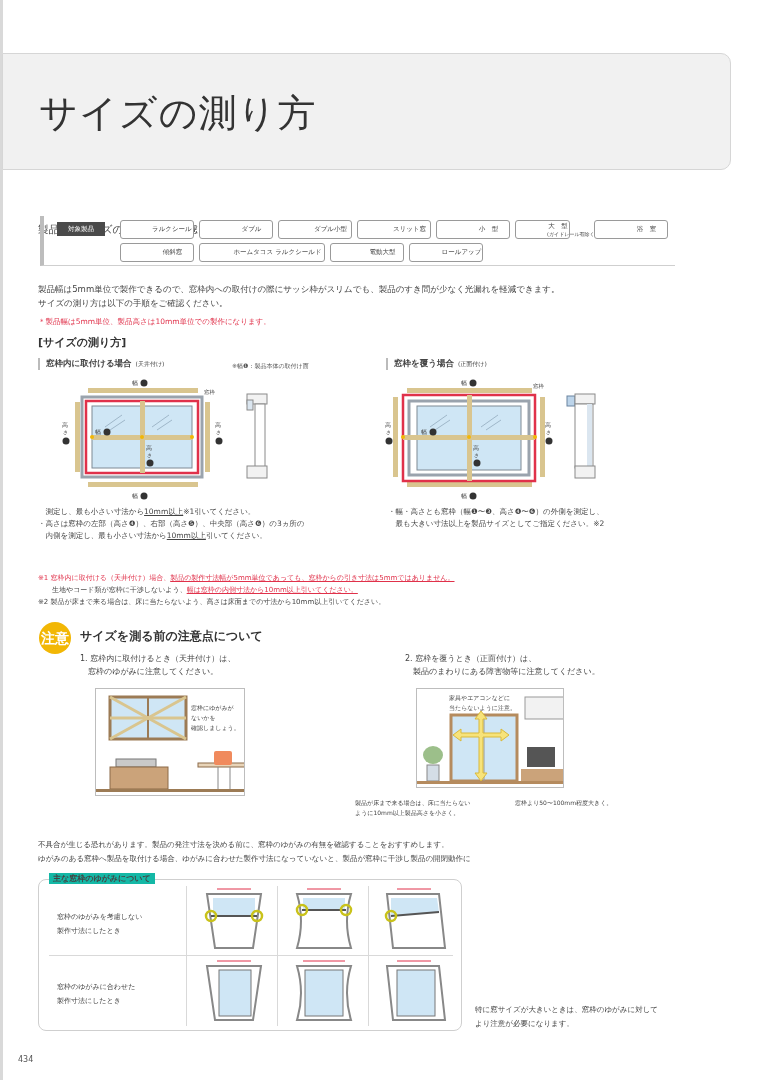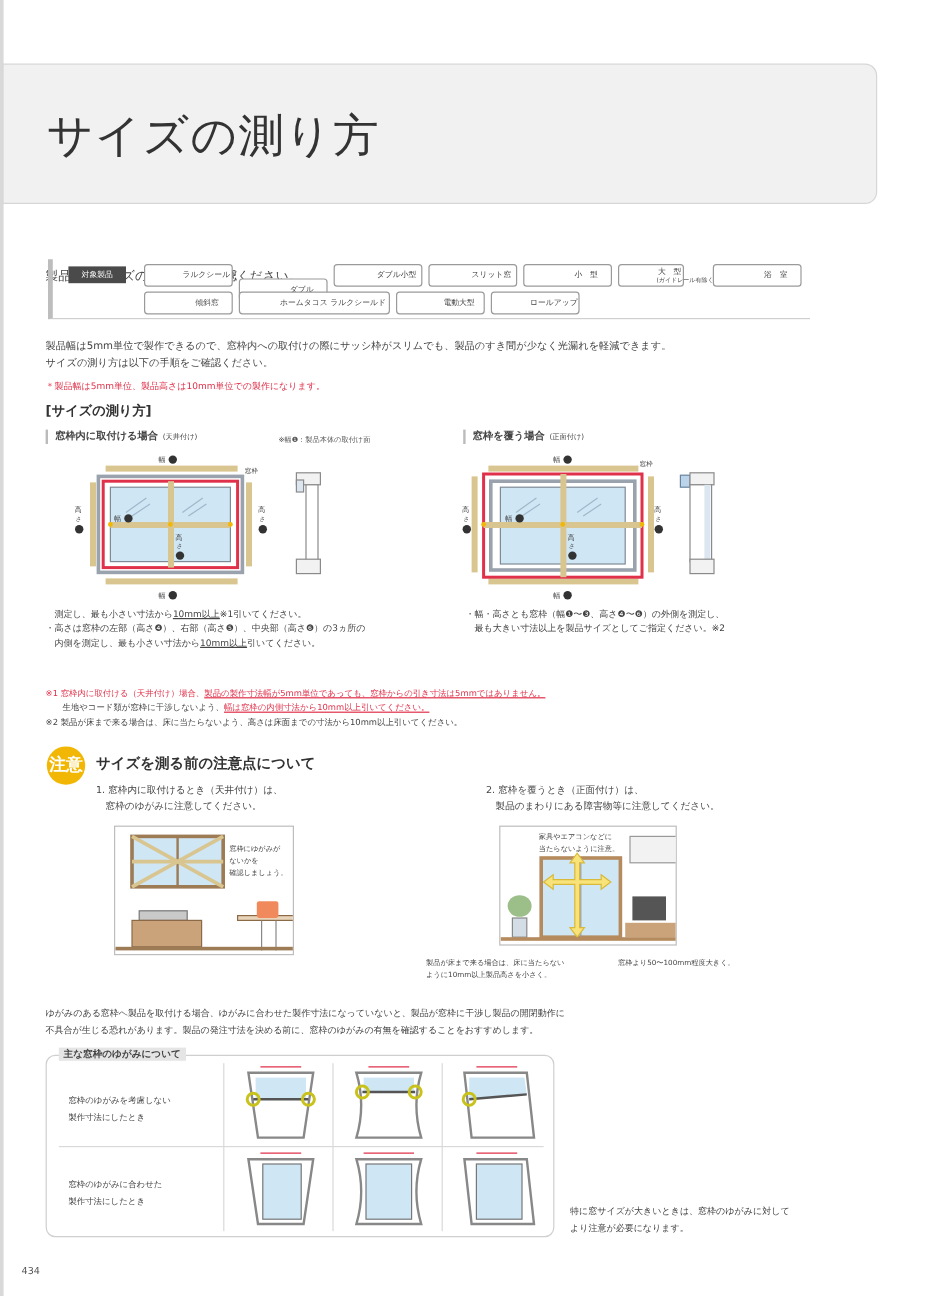--- a/index.html
+++ b/index.html
@@ -37,42 +37,42 @@
   .caution-icon { position: absolute; left: 39px; top: 622px; width: 32px; height: 32px; border-radius: 50%; background: #f2b705; color: #fff; font-size: 14px; font-weight: bold; text-align: center; line-height: 32px; }
   .caution-title { position: absolute; left: 80px; top: 628px; font-size: 12px; font-weight: bold; color: #333; }
   .caution-item { position: absolute; font-size: 8px; line-height: 13px; color: #444; }
 
   .illust { position: absolute; border: 1px solid #bdbdbd; background: #fff; overflow: hidden; }
   .illust-caption { position: absolute; font-size: 6px; line-height: 10px; color: #444; }
 
   .warp-text { position: absolute; left: 38px; top: 838px; font-size: 7.5px; line-height: 14px; color: #444; }
 
   .warp-box { position: absolute; left: 38px; top: 879px; width: 424px; height: 152px; border: 1px solid #cfcfcf; border-radius: 8px; }
-  .warp-box-title { position: absolute; left: 10px; top: -7px; background: #e5e5e5; padding: 0 4px; font-size: 8px; font-weight: bold; color: #444; }
+  .warp-box-title { position: absolute; left: 10px; top: -7px; background: #14b8a6; padding: 0 4px; font-size: 8px; font-weight: bold; color: #444; }
   .warp-row-label { position: absolute; font-size: 7px; line-height: 14px; color: #444; }
   .vline { position: absolute; width: 1px; background: #d9d9d9; }
   .hline { position: absolute; height: 1px; background: #d9d9d9; }
 
   .side-note { position: absolute; left: 475px; top: 1003px; font-size: 7.5px; line-height: 14px; color: #444; }
   .page-no { position: absolute; left: 18px; top: 1055px; font-size: 8px; color: #555; }
 </style>
 </head>
 <body>
 
 <div class="left-rule"></div>
 
 <div class="title-box">
   <h1>サイズの測り方</h1>
 </div>
 <div class="subtitle">製品別にサイズの測り方をご確認ください。</div>
 
 <div class="products">
   <div class="prod-label">対象製品</div>
   <div class="pbtn" style="left:76px;top:4px;width:74px;"><span>ラルクシールド</span></div>
-  <div class="pbtn" style="left:155px;top:16px;width:74px;"><span>ダブル</span></div>
+  <div class="pbtn" style="left:155px;top:4px;width:74px;"><span>ダブル</span></div>
   <div class="pbtn" style="left:234px;top:4px;width:74px;"><span>ダブル小型</span></div>
   <div class="pbtn" style="left:313px;top:4px;width:74px;"><span>スリット窓</span></div>
   <div class="pbtn" style="left:392px;top:4px;width:74px;"><span>小　型</span></div>
   <div class="pbtn two" style="left:471px;top:4px;width:55px;"><span>大　型</span><span class="small">(ガイドレール有除く)</span></div>
   <div class="pbtn" style="left:550px;top:4px;width:74px;"><span>浴　室</span></div>
   <div class="pbtn" style="left:76px;top:27px;width:74px;"><span>傾斜窓</span></div>
   <div class="pbtn" style="left:155px;top:27px;width:126px;"><span>ホームタコス ラルクシールド</span></div>
   <div class="pbtn" style="left:286px;top:27px;width:74px;"><span>電動大型</span></div>
   <div class="pbtn" style="left:365px;top:27px;width:74px;"><span>ロールアップ</span></div>
 </div>
@@ -250,22 +250,22 @@
   <div class="illust-caption" style="left:32px;top:4px;white-space:pre-line;">家具やエアコンなどに
 当たらないように注意。</div>
 </div>
 <div class="illust-caption" style="left:355px;top:798px;">
   <div>製品が床まで来る場合は、床に当たらない</div>
   <div>ように10mm以上製品高さを小さく。</div>
 </div>
 <div class="illust-caption" style="left:515px;top:798px;">窓枠より50〜100mm程度大きく。</div>
 
 <div class="warp-text">
+  <div>不具合が生じる恐れがあります。製品の発注寸法を決める前に、窓枠のゆがみの有無を確認することをおすすめします。</div>
   <div>ゆがみのある窓枠へ製品を取付ける場合、ゆがみに合わせた製作寸法になっていないと、製品が窓枠に干渉し製品の開閉動作に</div>
-  <div>不具合が生じる恐れがあります。製品の発注寸法を決める前に、窓枠のゆがみの有無を確認することをおすすめします。</div>
 </div>
 
 <div class="warp-box">
   <div class="warp-box-title">主な窓枠のゆがみについて</div>
   <div class="warp-row-label" style="left:18px;top:30px;">
     <div>窓枠のゆがみを考慮しない</div>
     <div>製作寸法にしたとき</div>
   </div>
   <div class="warp-row-label" style="left:18px;top:100px;">
     <div>窓枠のゆがみに合わせた</div>

